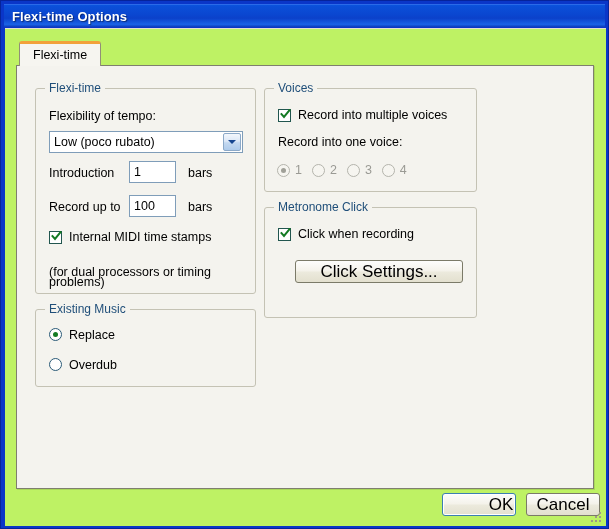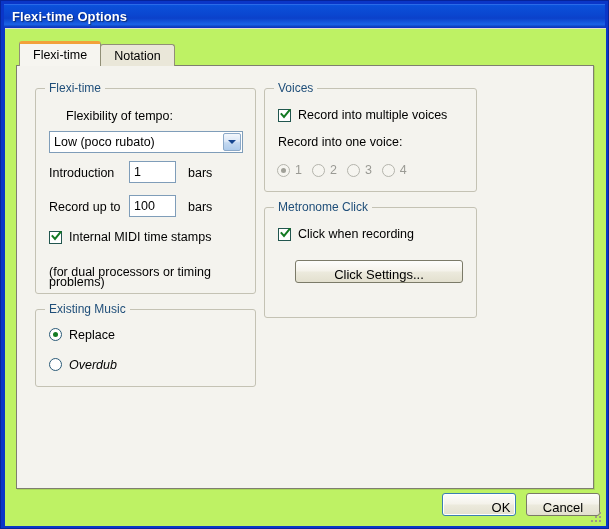--- a/index.html
+++ b/index.html
@@ -211,21 +211,21 @@
   .radiorow.dis .rtext { color: #9a9a94; }
 
   .voice-radios { position: absolute; display: flex; align-items: center; }
   .voice-radios .vitem { display: flex; align-items: center; margin-right: 10px; }
   .voice-radios .vitem .rtext { margin-left: 5px; }
 
   
   .btn {
     position: absolute;
     display: flex; align-items: flex-end; justify-content: center;
-    font-size: 13px;
+    font-size: 17px;
     color: #000000;
     background: linear-gradient(to bottom, #fdfdfc 0%, #f4f2ea 48%, #eceadd 52%, #e3e0cf 100%);
     border: 1px solid #7b7a68;
     border-radius: 3px;
     cursor: default;
     white-space: nowrap;
   }
   .btn.default {
     border: 1px solid #3c7fb1;
     box-shadow: inset 0 0 0 1px #ffffff;
@@ -247,31 +247,28 @@
   <div class="titlebar">
     <span class="title-text">Flexi-time Options</span>
   </div>
 
   <div class="client">
 
     <div class="tabstrip">
       <div class="tab active">
         <span>Flexi-time</span>
       </div>
-      <div class="tab inactive">
-        <span>Notation</span>
-      </div>
     </div>
 
     <div class="tabpage">
 
       <div class="group" style="left:18px; top:22px; width:221px; height:206px;">
         <span class="legend">Flexi-time</span>
 
-        <span class="lbl" style="left:13px; top:20px;margin-left:17px;">Flexibility of tempo:</span>
+        <span class="lbl" style="left:13px; top:20px;">Flexibility of tempo:</span>
 
         <div class="combo" style="left:13px; top:42px; width:194px;">
           <span class="value">Low (poco rubato)</span>
           <span class="drop">
             <span class="chev"></span>
           </span>
         </div>
 
         <span class="lbl" style="left:13px; top:77px;">Introduction</span>
         <div class="textbox" style="left:93px; top:72px; width:47px;">
@@ -301,21 +298,21 @@
       <div class="group" style="left:18px; top:243px; width:221px; height:78px;">
         <span class="legend">Existing Music</span>
 
         <div class="radiorow" style="left:13px; top:18px;">
           <span class="rbox">
             <span class="dot"></span>
           </span>
           <span class="rtext">Replace</span>
         </div>
 
-        <div class="radiorow" style="left:13px; top:48px;font-style:italic;">
+        <div class="radiorow" style="left:13px; top:48px;">
           <span class="rbox"></span>
           <span class="rtext">Overdub</span>
         </div>
       </div>
 
       <div class="group" style="left:247px; top:22px; width:213px; height:104px;">
         <span class="legend">Voices</span>
 
         <div class="checkrow" style="left:13px; top:19px;">
           <span class="cbox">

